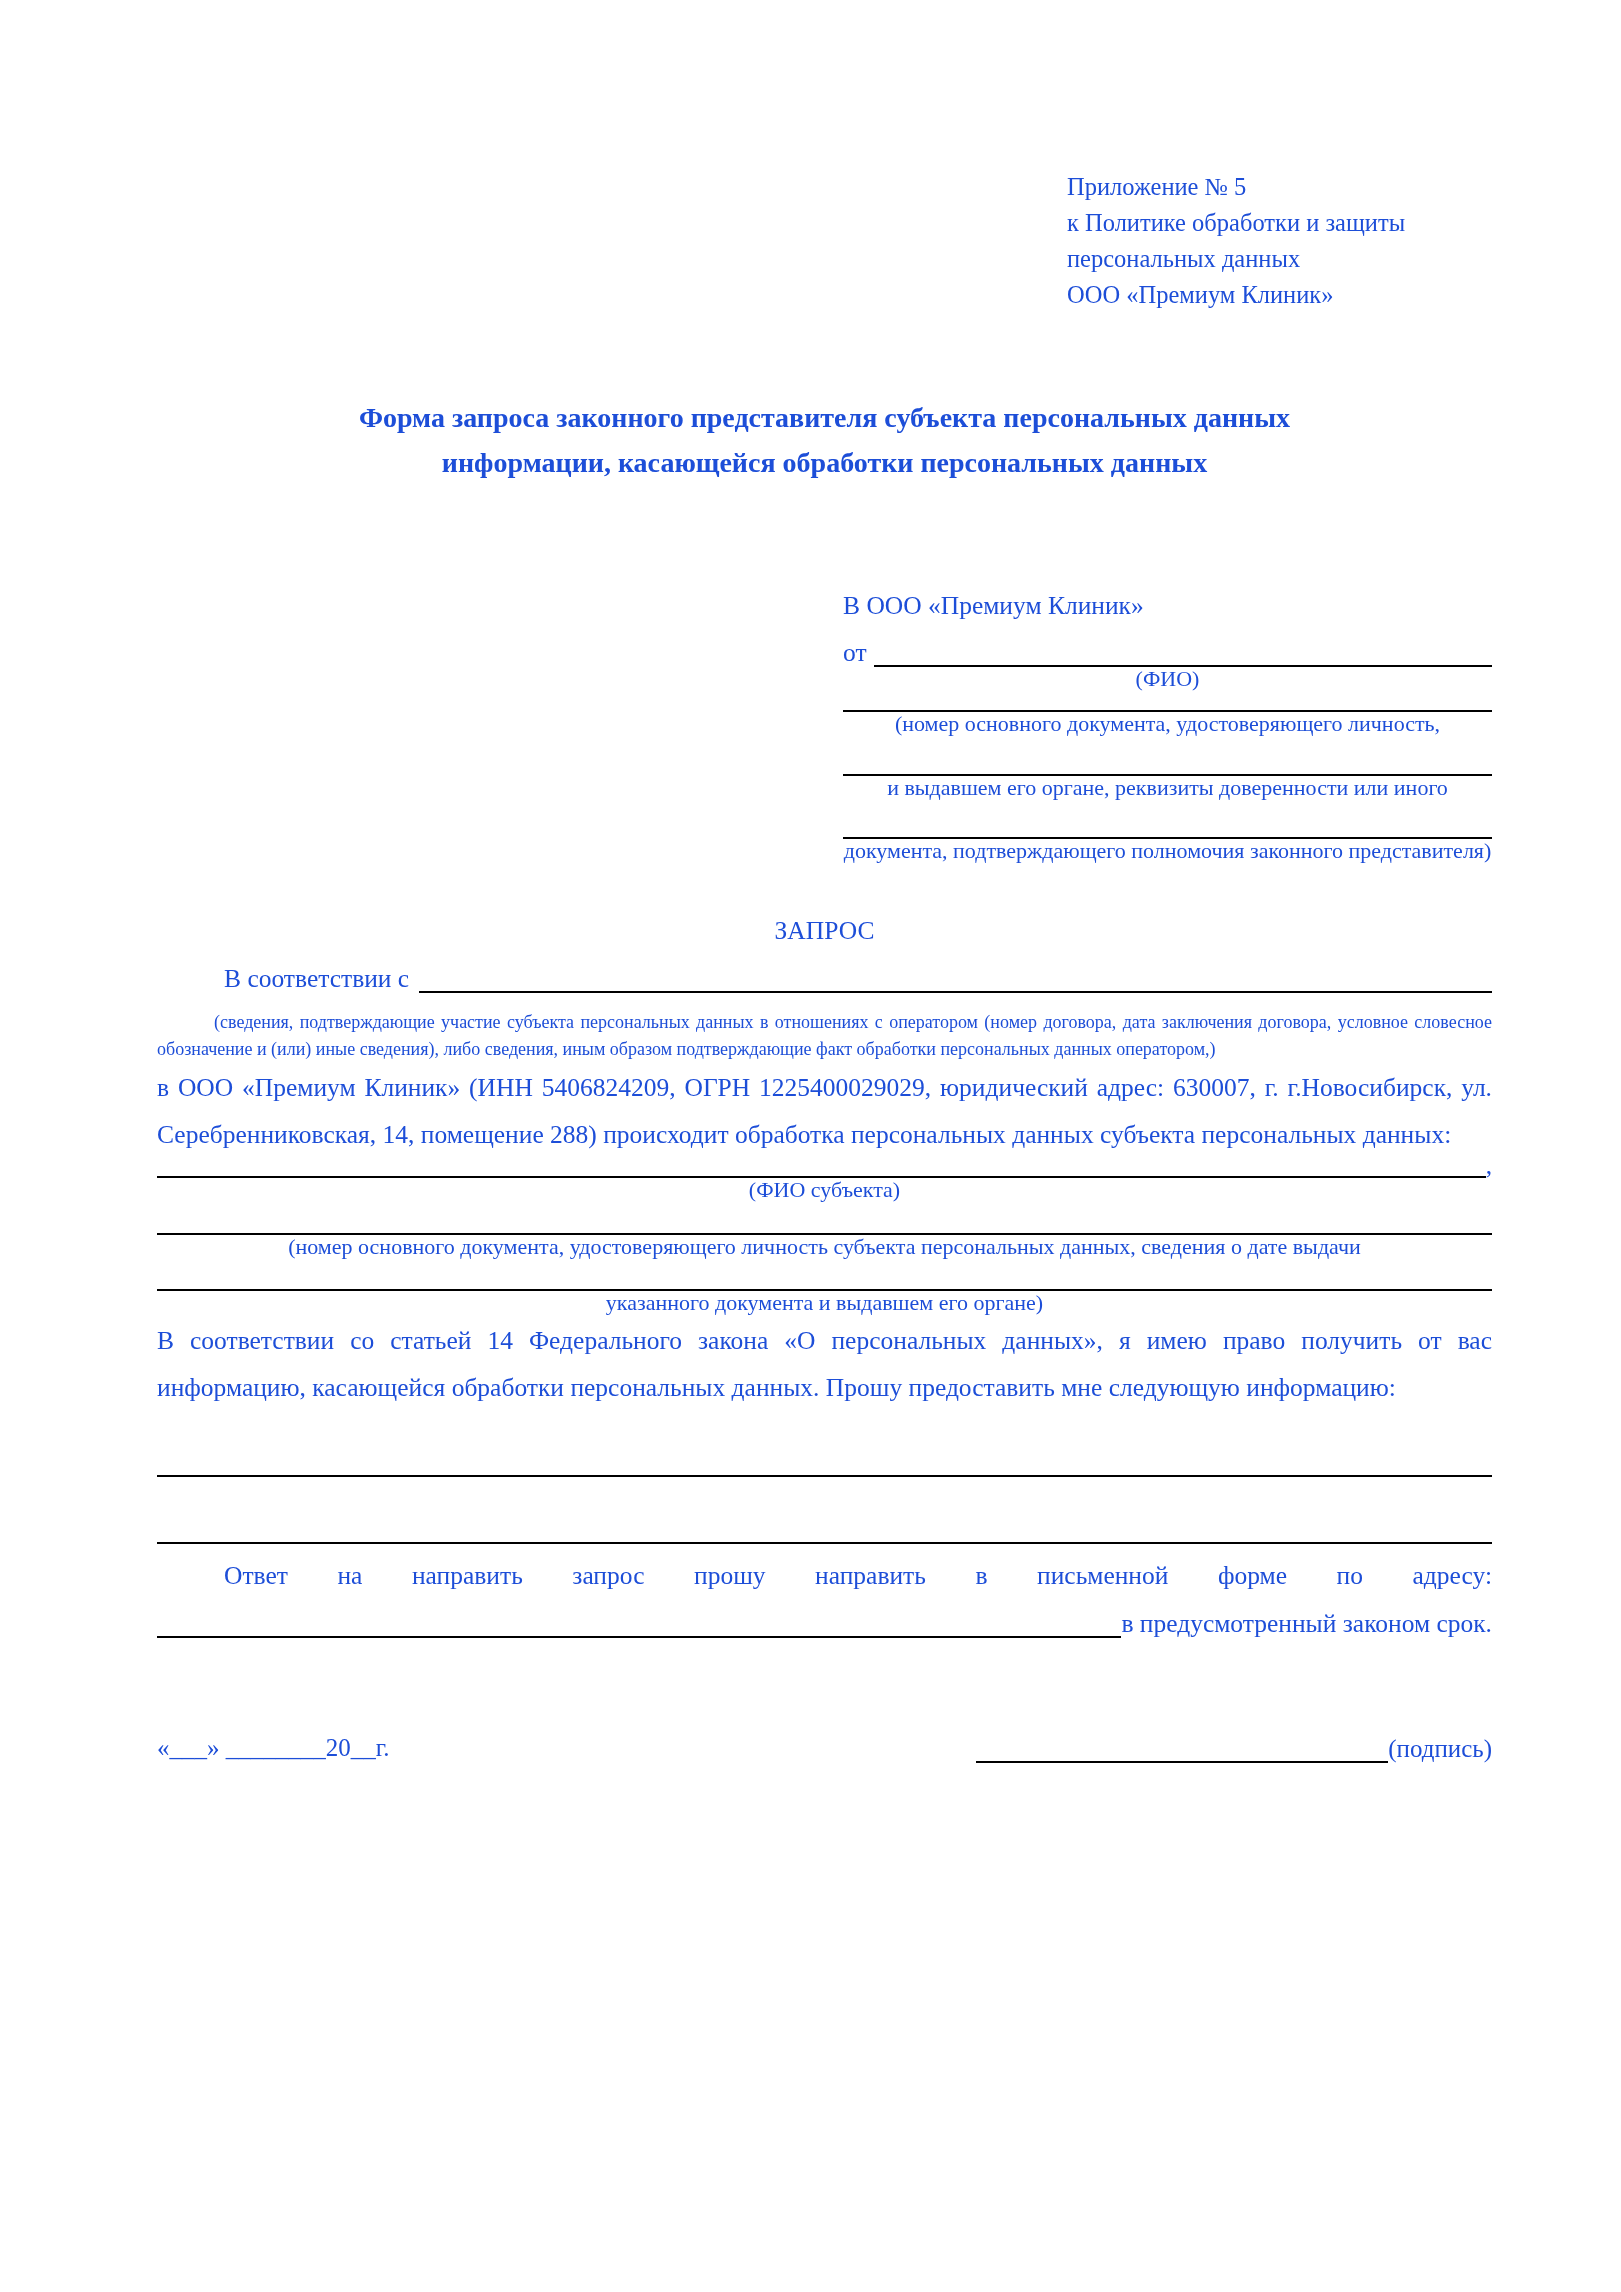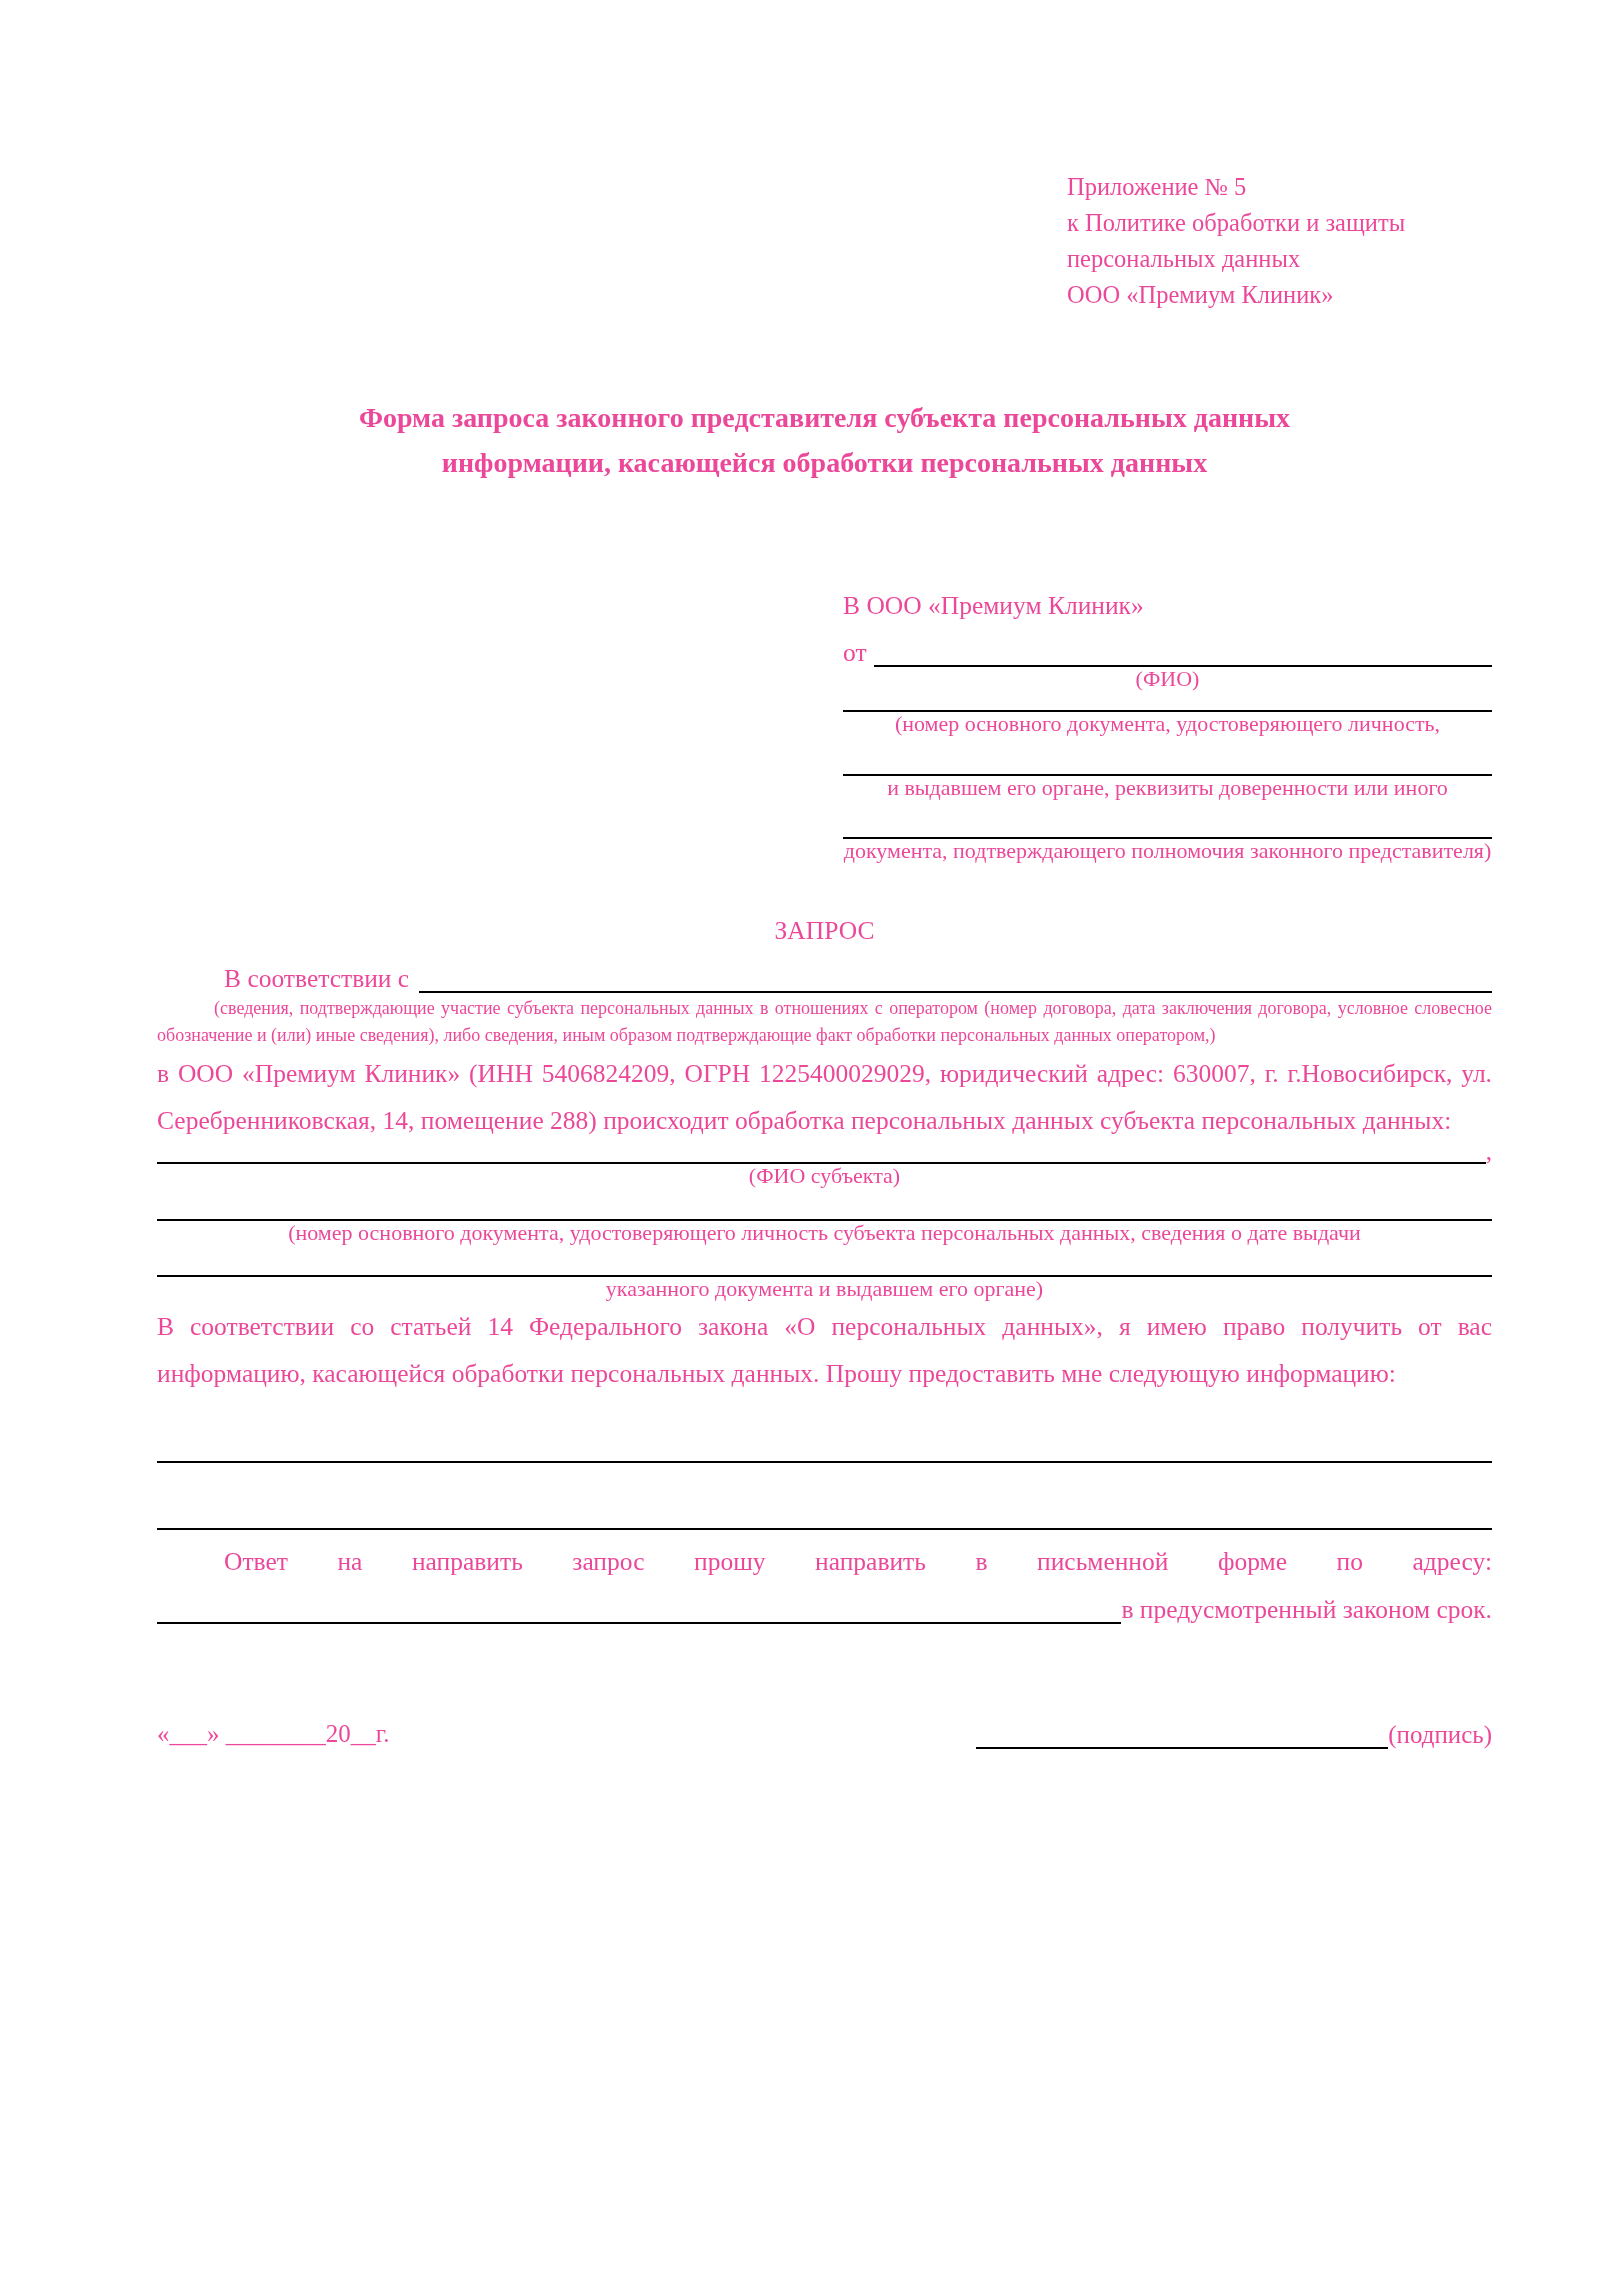--- a/index.html
+++ b/index.html
@@ -6,21 +6,21 @@
     margin: 0;
     padding: 0;
     background: #ffffff;
   }
   .page {
     position: relative;
     width: 1621px;
     height: 2293px;
     margin: 0 auto;
     background: #ffffff;
-    color: #ec4899;
+    color: #1d4ed8;
     font-family: "Liberation Serif", "DejaVu Serif", serif;
     box-sizing: border-box;
     padding: 169px 129px 0 157px;
     overflow: hidden;
   }
 
   
   .header-block {
     margin-left: 910px;
     font-size: 24.5px;
@@ -77,21 +77,21 @@
   }
   .accordance-line {
     margin-top: 5.9px;
     display: flex;
     align-items: flex-end;
     height: 39px;
     font-size: 25.5px;
   }
   .accordance-line .acc-label { margin-left: 67px; margin-right: 9.8px; line-height: 29px; white-space: nowrap; }
   .small-note {
-    margin-top: 2px;
+    margin-top: 16px;
     font-size: 18px;
     line-height: 26.5px;
     text-align: justify;
     text-indent: 57px;
   }
   .body-par {
     font-size: 25.5px;
     line-height: 47px;
     text-align: justify;
   }

